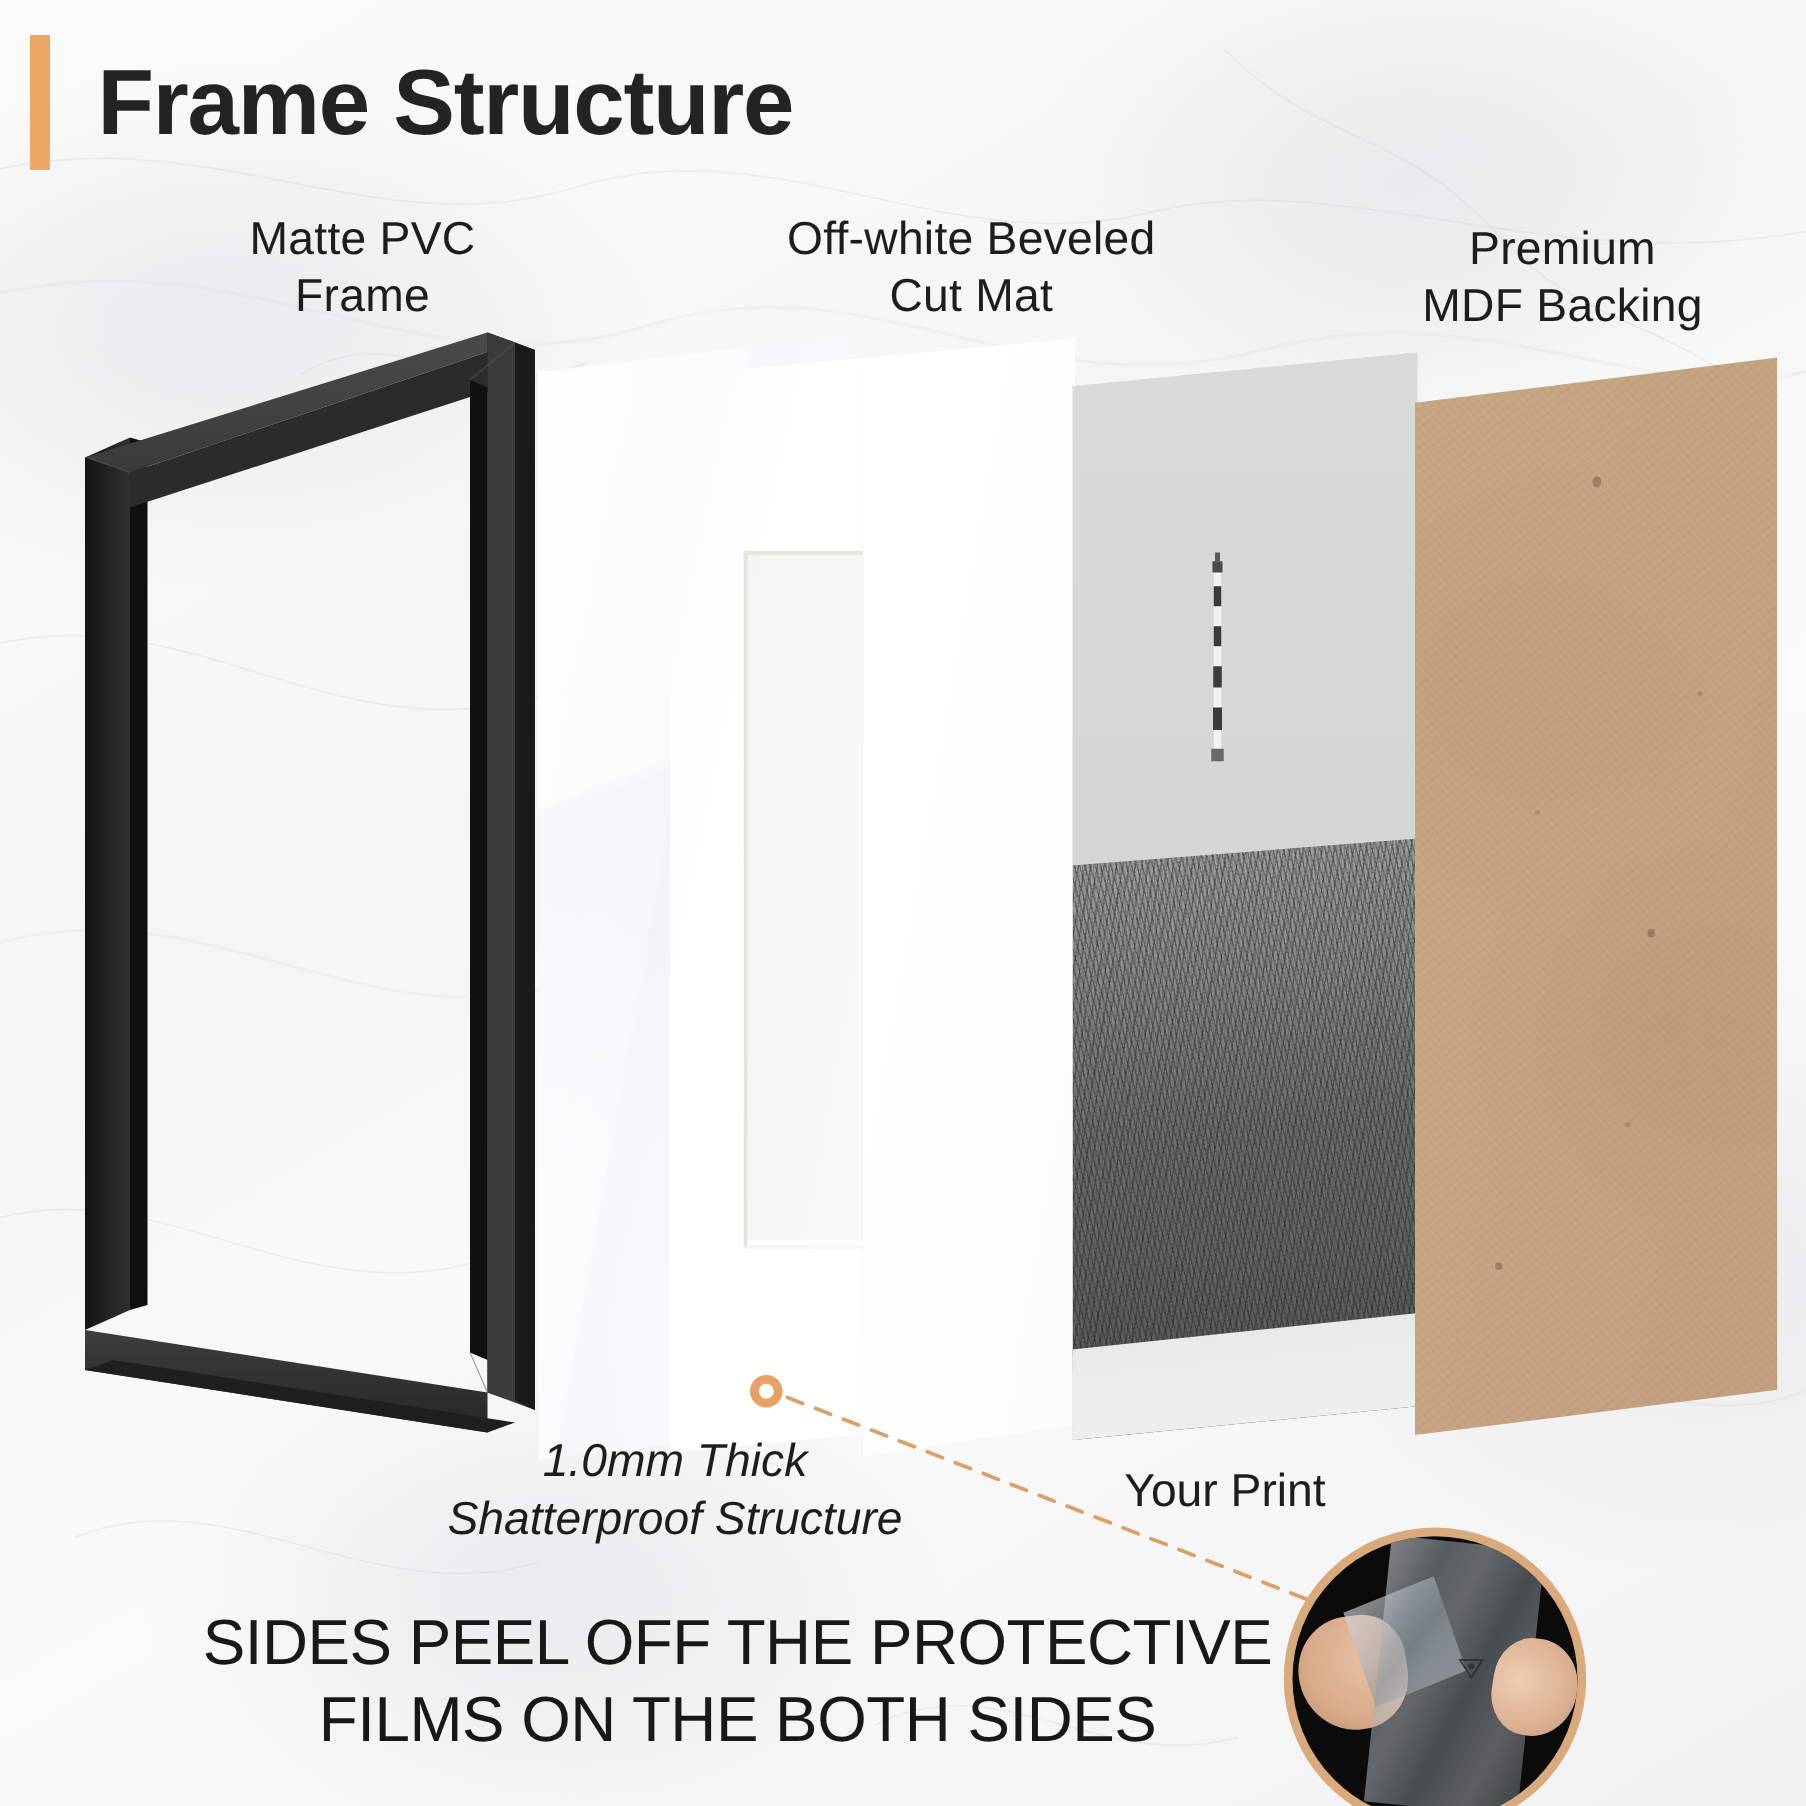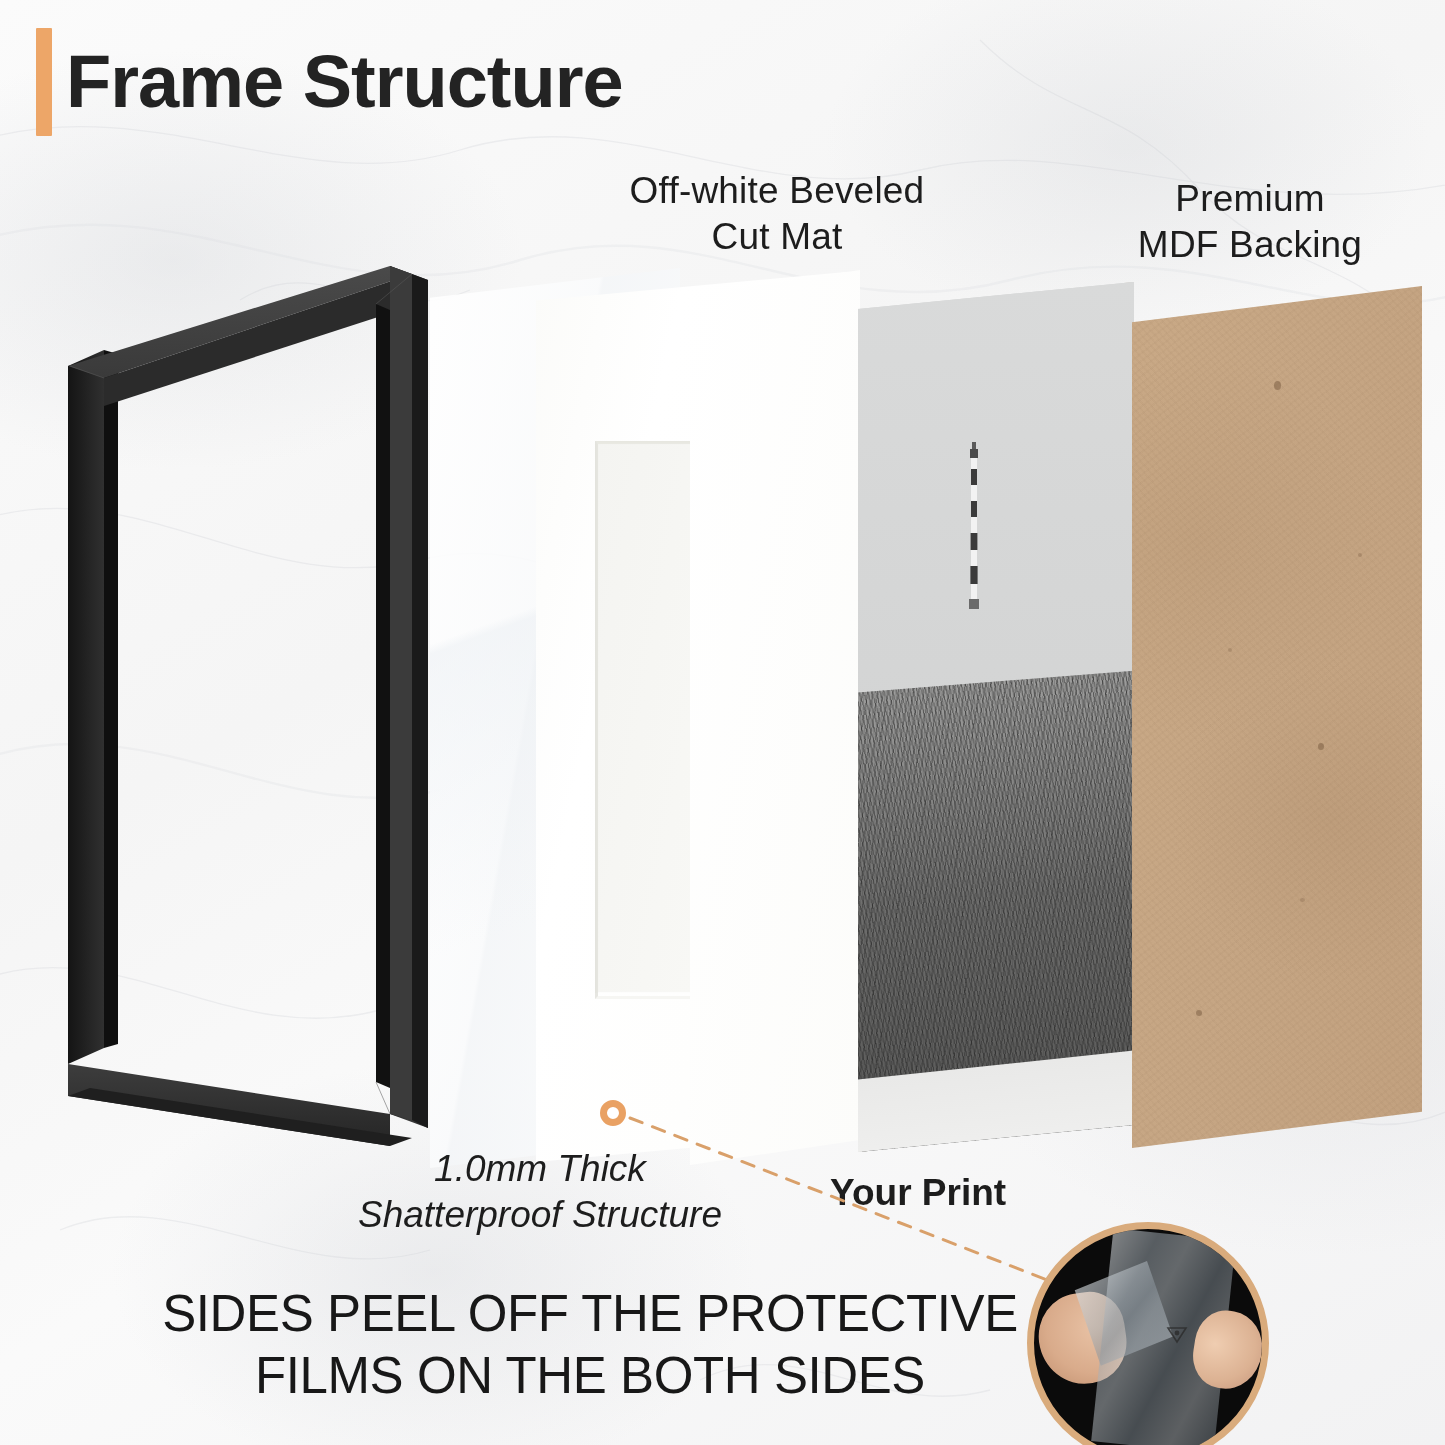--- a/index.html
+++ b/index.html
@@ -18,21 +18,21 @@
       radial-gradient(ellipse 500px 300px at 12% 18%, rgba(200,203,208,.30), rgba(255,255,255,0) 70%),
       radial-gradient(ellipse 420px 260px at 78% 10%, rgba(198,201,206,.26), rgba(255,255,255,0) 72%),
       radial-gradient(ellipse 460px 300px at 30% 88%, rgba(196,199,205,.28), rgba(255,255,255,0) 70%),
       radial-gradient(ellipse 520px 340px at 92% 70%, rgba(199,202,208,.24), rgba(255,255,255,0) 72%),
       linear-gradient(150deg,#fbfbfb 0%,#f5f5f5 38%,#fafafa 60%,#f2f2f3 100%);
   }
   
   .veins{position:absolute;inset:0;pointer-events:none;opacity:.55;}
 
   
-  .hdr{position:absolute;left:36px;top:28px;display:flex;align-items:stretch;gap:14px;}
+  .hdr{position:absolute;left:24px;top:28px;display:flex;align-items:stretch;gap:38px;}
   .hdr-bar{width:16px;background:#eda668;border-radius:1px;}
   .hdr-title{
     font-size:74px;line-height:108px;font-weight:700;color:#232323;
     letter-spacing:-1px;white-space:nowrap;
   }
 
   
   .lbl{
     position:absolute;text-align:center;color:#1d1d1d;
     font-size:37px;line-height:46px;font-weight:400;letter-spacing:.2px;
@@ -40,22 +40,22 @@
   #lbl-frame{left:140px;top:168px;width:300px;}
   #lbl-mat{left:542px;top:168px;width:470px;}
   #lbl-mdf{left:1075px;top:176px;width:350px;}
 
   
   #lbl-plexi{
     position:absolute;left:255px;top:1146px;width:570px;text-align:center;
     color:#1d1d1d;font-size:37px;line-height:46px;font-style:italic;
   }
   #lbl-print{
-    position:absolute;left:830px;top:1170px;width:300px;
-    color:#1d1d1d;font-size:37px;line-height:46px;font-weight:bold;
+    position:absolute;left:830px;top:1170px;width:300px;text-align:center;
+    color:#1d1d1d;font-size:37px;line-height:46px;
   }
 
   
   .layer{position:absolute;}
 
   
   #plexi{
     left:430px;top:268px;width:250px;height:900px;
     clip-path:polygon(0% 3.3%, 100% 0%, 100% 96.7%, 0% 100%);
     background:linear-gradient(100deg,
@@ -301,20 +301,24 @@
     <polygon points="8,806 330,856 330,888 8,838" fill="url(#gBot)"></polygon>
     <polygon points="8,838 330,888 352,880 30,830" fill="#1f1f1f"></polygon>
 
     <g stroke="#5a5a5a" stroke-width="0.9" opacity=".6" fill="none">
       <path d="M44,120 L10,108"></path>
       <path d="M352,16 L316,46"></path>
       <path d="M330,856 L316,824"></path>
     </g>
   </svg>
 
+  <div class="lbl" id="lbl-frame">
+    <div>Matte PVC</div>
+    <div>Frame</div>
+  </div>
   <div class="lbl" id="lbl-mat">
     <div>Off-white Beveled</div>
     <div>Cut Mat</div>
   </div>
   <div class="lbl" id="lbl-mdf">
     <div>Premium</div>
     <div>MDF Backing</div>
   </div>
 
   <div id="lbl-plexi">

